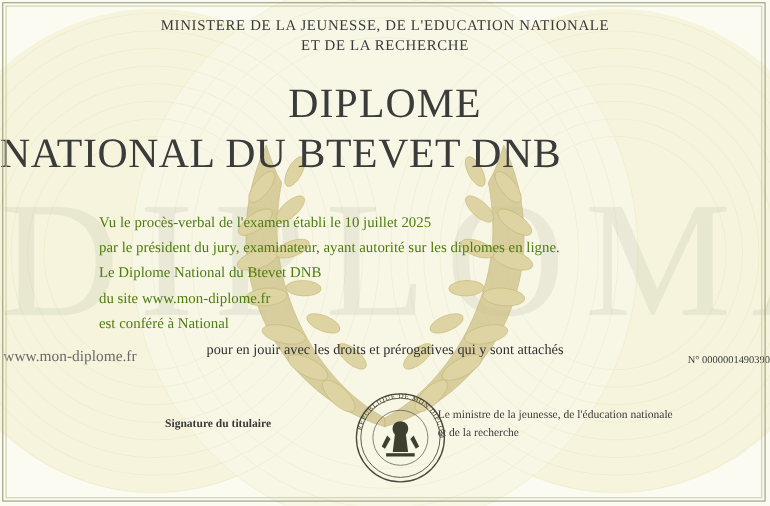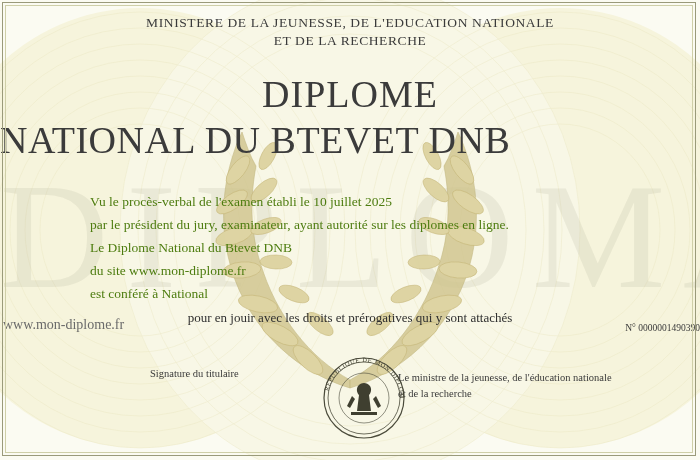--- a/index.html
+++ b/index.html
@@ -169,26 +169,27 @@
     left: 0;
     width: 700px;
     text-align: center;
     font-family: "Liberation Serif", serif;
     font-size: 13px;
     color: #2f2f2f;
   }
 
   .sig-left {
     position: absolute;
-    top: 368px;
+    top: 380px;
     left: 150px;
     width: 180px;
     font-family: "Liberation Serif", serif;
     font-size: 10.5px;
     color: #3a3a3a;
+    font-weight: bold;
   }
   .sig-right {
     position: absolute;
     top: 370px;
     left: 398px;
     width: 260px;
     font-family: "Liberation Serif", serif;
     font-size: 10.5px;
     color: #3a3a3a;
     line-height: 16px;

